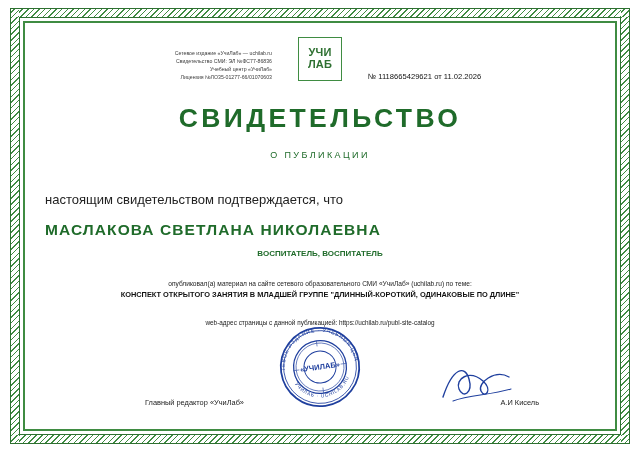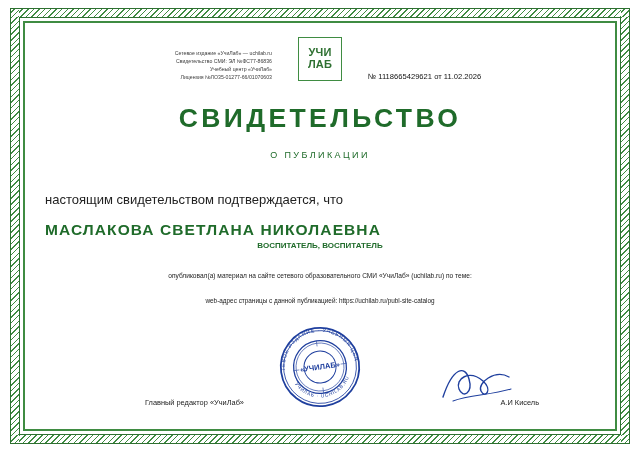--- a/index.html
+++ b/index.html
@@ -134,21 +134,21 @@
     font-weight: bold;
     font-size: 15.5px;
     letter-spacing: 1.1px;
     margin-top: 14px;
   }
   .role {
     text-align: center;
     color: #1f6b2a;
     font-size: 8px;
     font-weight: bold;
-    margin-top: 2px;
+    margin-top: 10px;
   }
   .pub-intro {
     text-align: center;
     color: #222;
     font-size: 6.6px;
     margin-top: 22px;
   }
   .pub-title {
     text-align: center;
     color: #111;
@@ -228,20 +228,21 @@
     </div>
 
     <div class="title">СВИДЕТЕЛЬСТВО</div>
     <div class="subtitle">О ПУБЛИКАЦИИ</div>
 
     <div class="confirm-line">настоящим свидетельством подтверждается, что</div>
     <div class="recipient">МАСЛАКОВА СВЕТЛАНА НИКОЛАЕВНА</div>
     <div class="role">ВОСПИТАТЕЛЬ, ВОСПИТАТЕЛЬ</div>
 
     <div class="pub-intro">опубликовал(а) материал на сайте сетевого образовательного СМИ «УчиЛаб» (uchilab.ru) по теме:</div>
+    <div class="pub-title">КОНСПЕКТ ОТКРЫТОГО ЗАНЯТИЯ В МЛАДШЕЙ ГРУППЕ "ДЛИННЫЙ-КОРОТКИЙ, ОДИНАКОВЫЕ ПО ДЛИНЕ"</div>
 
     <div class="weburl">web-адрес страницы с данной публикацией: https://uchilab.ru/publ-site-catalog</div>
 
     <svg class="sig" viewBox="0 0 78 46">
       <path d="M4 38 C 14 8, 26 6, 30 20 C 34 34, 24 40, 20 30 C 16 20, 30 10, 44 22 C 54 31, 46 40, 42 32 C 38 24, 56 10, 70 18" fill="none" stroke="#1f3f9e" stroke-width="1.4" stroke-linecap="round"></path>
       <path d="M14 42 C 30 36, 52 36, 72 30" fill="none" stroke="#1f3f9e" stroke-width="1.1" stroke-linecap="round"></path>
     </svg>
 
     <svg class="stamp" viewBox="0 0 120 120">
       <defs>

